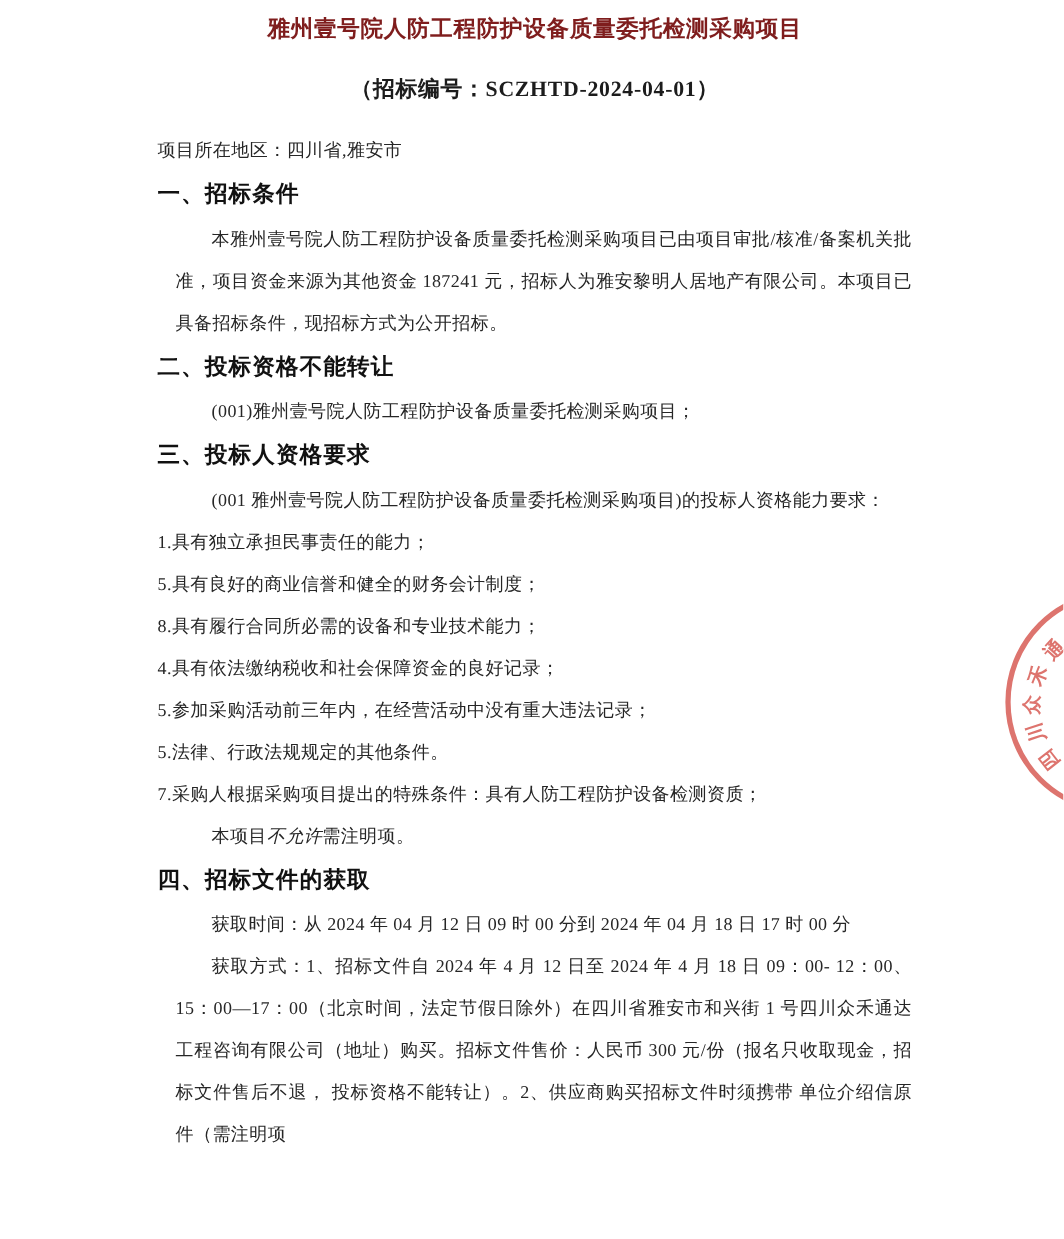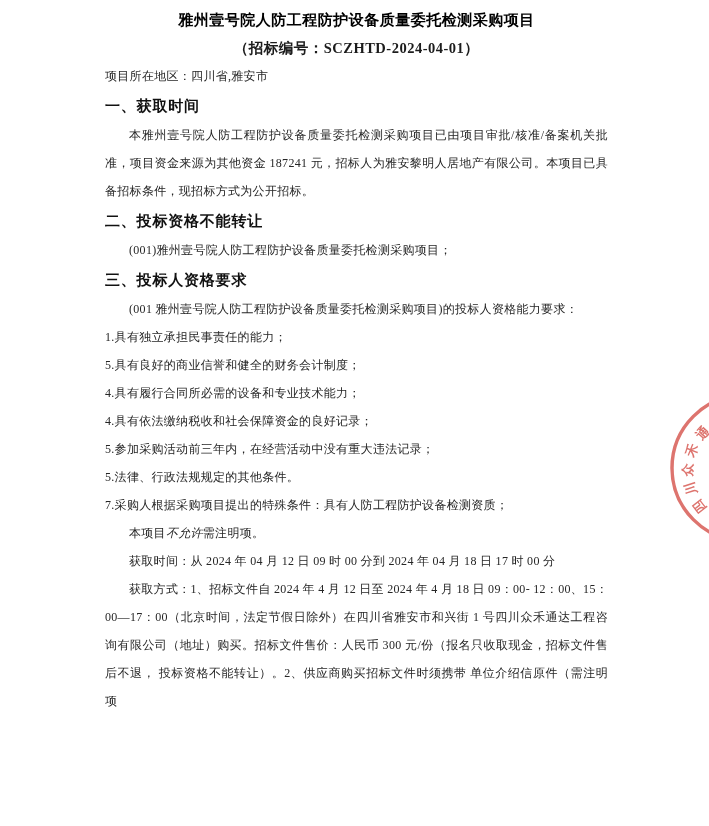--- a/index.html
+++ b/index.html
@@ -15,32 +15,32 @@
   .doc {
     position: absolute;
     left: 105px; top: 6px;
     width: 503px;
   }
   .title {
     text-align: center;
     font-size: 15px;
     font-weight: bold;
     line-height: 28px;
-    color: #000000;
+    color: #7f1d1d;
     letter-spacing: 0.5px;
     margin: 0;
   }
   .subtitle {
     text-align: center;
     font-size: 14.5px;
     font-weight: bold;
     line-height: 28px;
     color: #1c1c1c;
     letter-spacing: 0.5px;
-    margin: 0;
+    margin: 12px;
   }
   .location {
     margin: 28px 0 0 0;
     font-size: 13.5px;
     line-height: 28px;
     letter-spacing: 0.3px;
   }
   h3.sec {
     font-size: 15px;
     font-weight: bold;
@@ -49,21 +49,21 @@
     margin: 2px 0 0 0;
     letter-spacing: 0.8px;
   }
   p.body {
     font-size: 12px;
     line-height: 28px;
     margin: 0;
     text-align: justify;
     letter-spacing: 0.3px;
   }
-  p.indent { text-indent: 2em; }
+  p.indent { text-indent: 2em; margin-left: 12px; }
   p.note i { font-style: italic; }
   .seal {
     position: absolute;
     top: 392px;
     right: 0;
     width: 46px;
     height: 156px;
     pointer-events: none;
     opacity: 0.85;
   }
@@ -76,37 +76,38 @@
 </head>
 <body>
 
 <div class="doc">
 
   <h1 class="title">雅州壹号院人防工程防护设备质量委托检测采购项目</h1>
   <h2 class="subtitle">（招标编号：SCZHTD-2024-04-01）</h2>
 
   <p class="body location">项目所在地区：四川省,雅安市</p>
 
-  <h3 class="sec">一、获取时间</h3>
+  <h3 class="sec">一、招标条件</h3>
   <p class="body indent">本雅州壹号院人防工程防护设备质量委托检测采购项目已由项目审批/核准/备案机关批准，项目资金来源为其他资金 187241 元，招标人为雅安黎明人居地产有限公司。本项目已具备招标条件，现招标方式为公开招标。</p>
 
   <h3 class="sec">二、投标资格不能转让</h3>
   <p class="body indent">(001)雅州壹号院人防工程防护设备质量委托检测采购项目；</p>
 
   <h3 class="sec">三、投标人资格要求</h3>
   <p class="body indent">(001 雅州壹号院人防工程防护设备质量委托检测采购项目)的投标人资格能力要求：</p>
   <p class="body">1.具有独立承担民事责任的能力；</p>
   <p class="body">5.具有良好的商业信誉和健全的财务会计制度；</p>
-  <p class="body">4.具有履行合同所必需的设备和专业技术能力；</p>
+  <p class="body">8.具有履行合同所必需的设备和专业技术能力；</p>
   <p class="body">4.具有依法缴纳税收和社会保障资金的良好记录；</p>
   <p class="body">5.参加采购活动前三年内，在经营活动中没有重大违法记录；</p>
   <p class="body">5.法律、行政法规规定的其他条件。</p>
   <p class="body">7.采购人根据采购项目提出的特殊条件：具有人防工程防护设备检测资质；</p>
   <p class="body indent note"><span>本项目</span><i>不允许</i><span>需注明项。</span></p>
 
+  <h3 class="sec">四、招标文件的获取</h3>
   <p class="body indent">获取时间：从 2024 年 04 月 12 日  09 时 00 分到 2024 年 04 月 18 日  17 时 00 分</p>
   <p class="body indent">获取方式：1、招标文件自 2024 年 4 月 12 日至 2024 年 4 月 18 日 09：00- 12：00、15：00—17：00（北京时间，法定节假日除外）在四川省雅安市和兴街 1 号四川众禾通达工程咨询有限公司（地址）购买。招标文件售价：人民币 300 元/份（报名只收取现金，招标文件售后不退， 投标资格不能转让）。2、供应商购买招标文件时须携带 单位介绍信原件（需注明项</p>
 
 </div>
 
 <svg class="seal" viewBox="0 0 46 156" xmlns="http://www.w3.org/2000/svg">
   <circle cx="82" cy="76" r="73" fill="none" stroke-width="3.5" stroke="#d85c55"></circle>
   <text x="0" y="0" text-anchor="middle" transform="translate(40,112) rotate(-128)" fill="#d85c55">四</text>
   <text x="0" y="0" text-anchor="middle" transform="translate(32,95) rotate(-108)" fill="#d85c55">川</text>
   <text x="0" y="0" text-anchor="middle" transform="translate(29,78) rotate(-88)" fill="#d85c55">众</text>

